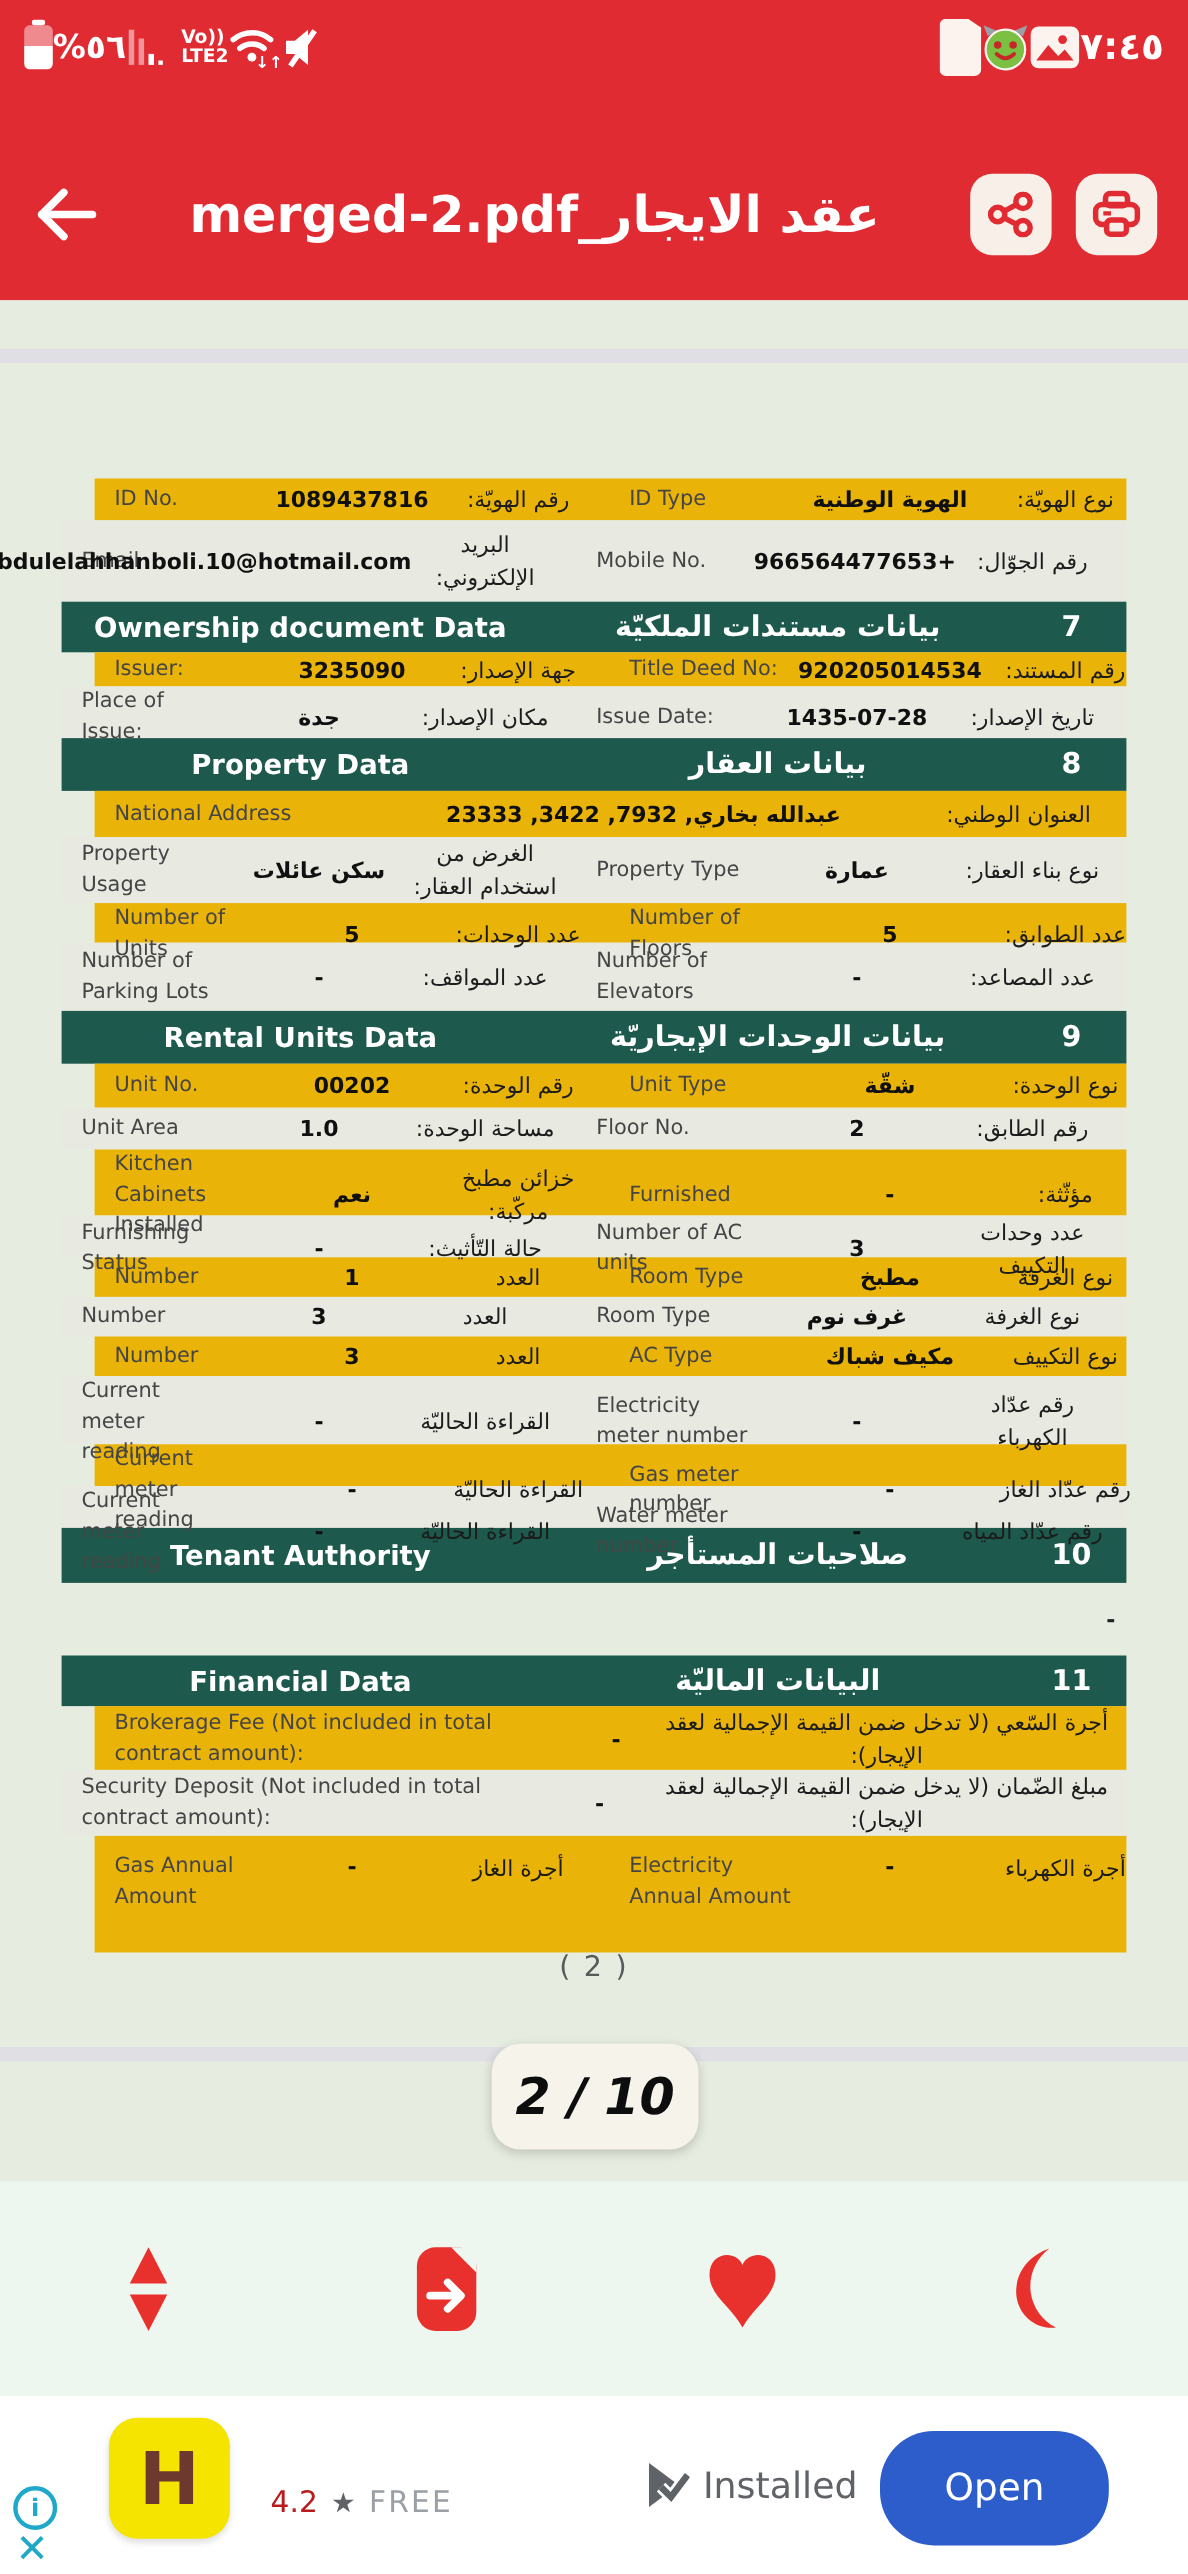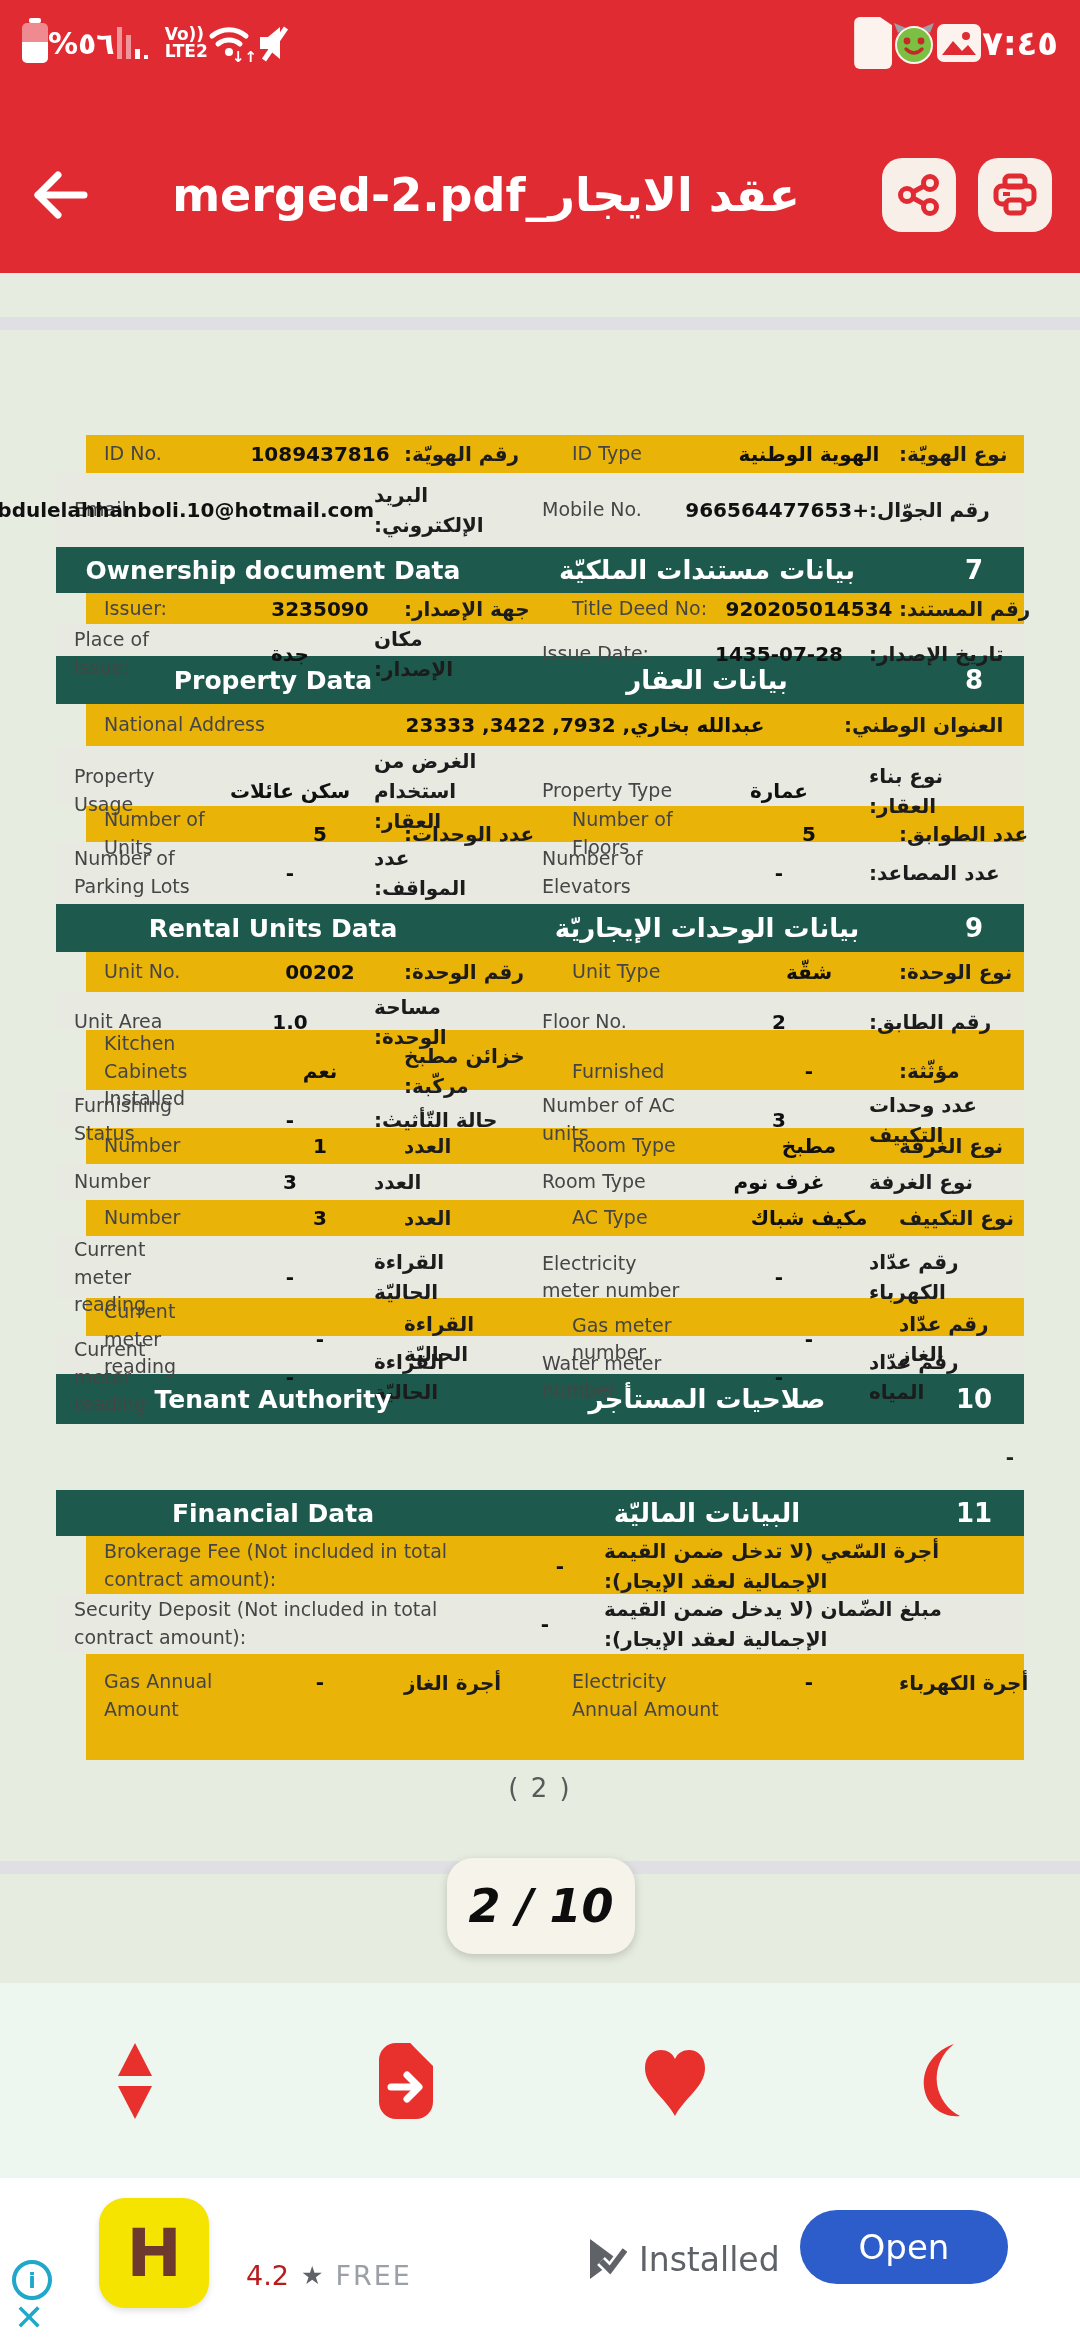--- a/index.html
+++ b/index.html
@@ -36,22 +36,22 @@
   .sep-top{top:44px;} .sep-bot{top:1588px;}
 
   .ctable{position:absolute;top:162px;left:56px;width:968px;}
   .trow{display:grid;align-items:center;box-sizing:border-box;}
   .bg-white{background:#eab308;margin-left:30px;} .bg-light{background:#e8eae2;}
   .row-pair{grid-template-columns:150px 168px 150px 165px 180px 155px;}
   .row-full{grid-template-columns:240px 1fr 180px;}
   .row-wide{grid-template-columns:430px 1fr 420px;}
   .cell-en{font-size:19px;color:#454545;text-align:left;padding-left:18px;line-height:1.45;}
   .cell-val{font-size:20px;font-weight:bold;color:#101010;text-align:center;line-height:1.4;}
-  .cell-ar{font-size:20px;color:#1c1c1c;text-align:left;padding-right:16px;
-    direction:rtl;line-height:1.5;font-weight:bold;}
+  .cell-ar{font-size:20px;color:#1c1c1c;text-align:center;padding-right:16px;
+    direction:rtl;line-height:1.5;}
   .row-sec{grid-template-columns:1fr 1fr 100px;background:var(--sec-green);color:#fff;}
   .sec-en{font-size:25px;font-weight:bold;text-align:center;}
   .sec-ar{font-size:26px;font-weight:bold;text-align:center;direction:rtl;}
   .sec-num{font-size:26px;font-weight:bold;text-align:center;}
   .row-spacer{grid-template-columns:1fr;background:transparent;}
   .spacer-dash{text-align:right;padding-right:10px;font-size:20px;font-weight:bold;color:#222;}
   .valign-top{align-items:start;padding-top:14px;}
 
   .pagefooter{position:absolute;top:1500px;left:56px;width:968px;text-align:center;
     font-size:26px;color:#5a5a5a;letter-spacing:2px;}
@@ -78,21 +78,21 @@
     box-shadow:0 3px 6px rgba(0,0,0,.12);}
   .ad-appicon span{color:#6d392f;font-size:66px;font-weight:bold;}
   .ad-title{position:absolute;left:243px;top:22px;font-size:38px;font-weight:500;color:#0f0f0f;}
   .ad-rating{position:absolute;left:246px;top:82px;display:flex;align-items:center;gap:12px;}
   .ad-rate-num{font-size:27px;color:#b91c1c;}
   .ad-star{font-size:25px;color:#5f6368;}
   .ad-free{font-size:27px;color:#9aa0a6;letter-spacing:2px;}
   .ad-installed{position:absolute;left:585px;top:0;height:162px;display:flex;
     align-items:center;gap:12px;}
   .ad-installed-label{font-size:33px;color:#5f6368;}
-  .ad-open{position:absolute;left:800px;top:32px;width:208px;height:74px;border-radius:49px;
+  .ad-open{position:absolute;left:800px;top:32px;width:208px;height:104px;border-radius:49px;
     background:var(--open-blue);display:flex;align-items:center;justify-content:center;
     color:#fff;font-size:34px;font-weight:500;}
 </style>
 </head>
 <body>
 
 <div class="screen" style="--app-red: #e12b33; --sec-green: #1d5a4d; --teal: #1fa8c9; --open-blue: #2c5dca; --icon-yellow: #f5e400;">
 
   <div class="appheader">
     <div class="statusbar">
@@ -192,21 +192,21 @@
           <div class="sec-num">7</div>
         </div>
         <div class="trow row-pair bg-white" style="height: 31px;">
           <div class="cell-en">Issuer:</div>
           <div class="cell-val" dir="rtl">3235090</div>
           <div class="cell-ar" dir="rtl">جهة الإصدار:</div>
           <div class="cell-en">Title Deed No:</div>
           <div class="cell-val" dir="rtl">920205014534</div>
           <div class="cell-ar" dir="rtl">رقم المستند:</div>
         </div>
-        <div class="trow row-pair bg-light" style="height: 32px;">
+        <div class="trow row-pair bg-light" style="height: 47px;">
           <div class="cell-en">Place of Issue:</div>
           <div class="cell-val" dir="rtl">جدة</div>
           <div class="cell-ar" dir="rtl">مكان الإصدار:</div>
           <div class="cell-en">Issue Date:</div>
           <div class="cell-val" dir="rtl">1435-07-28</div>
           <div class="cell-ar" dir="rtl">تاريخ الإصدار:</div>
         </div>
         <div class="trow row-sec" style="height: 48px;">
           <div class="sec-en">Property Data</div>
           <div class="sec-ar" dir="rtl">بيانات العقار</div>

